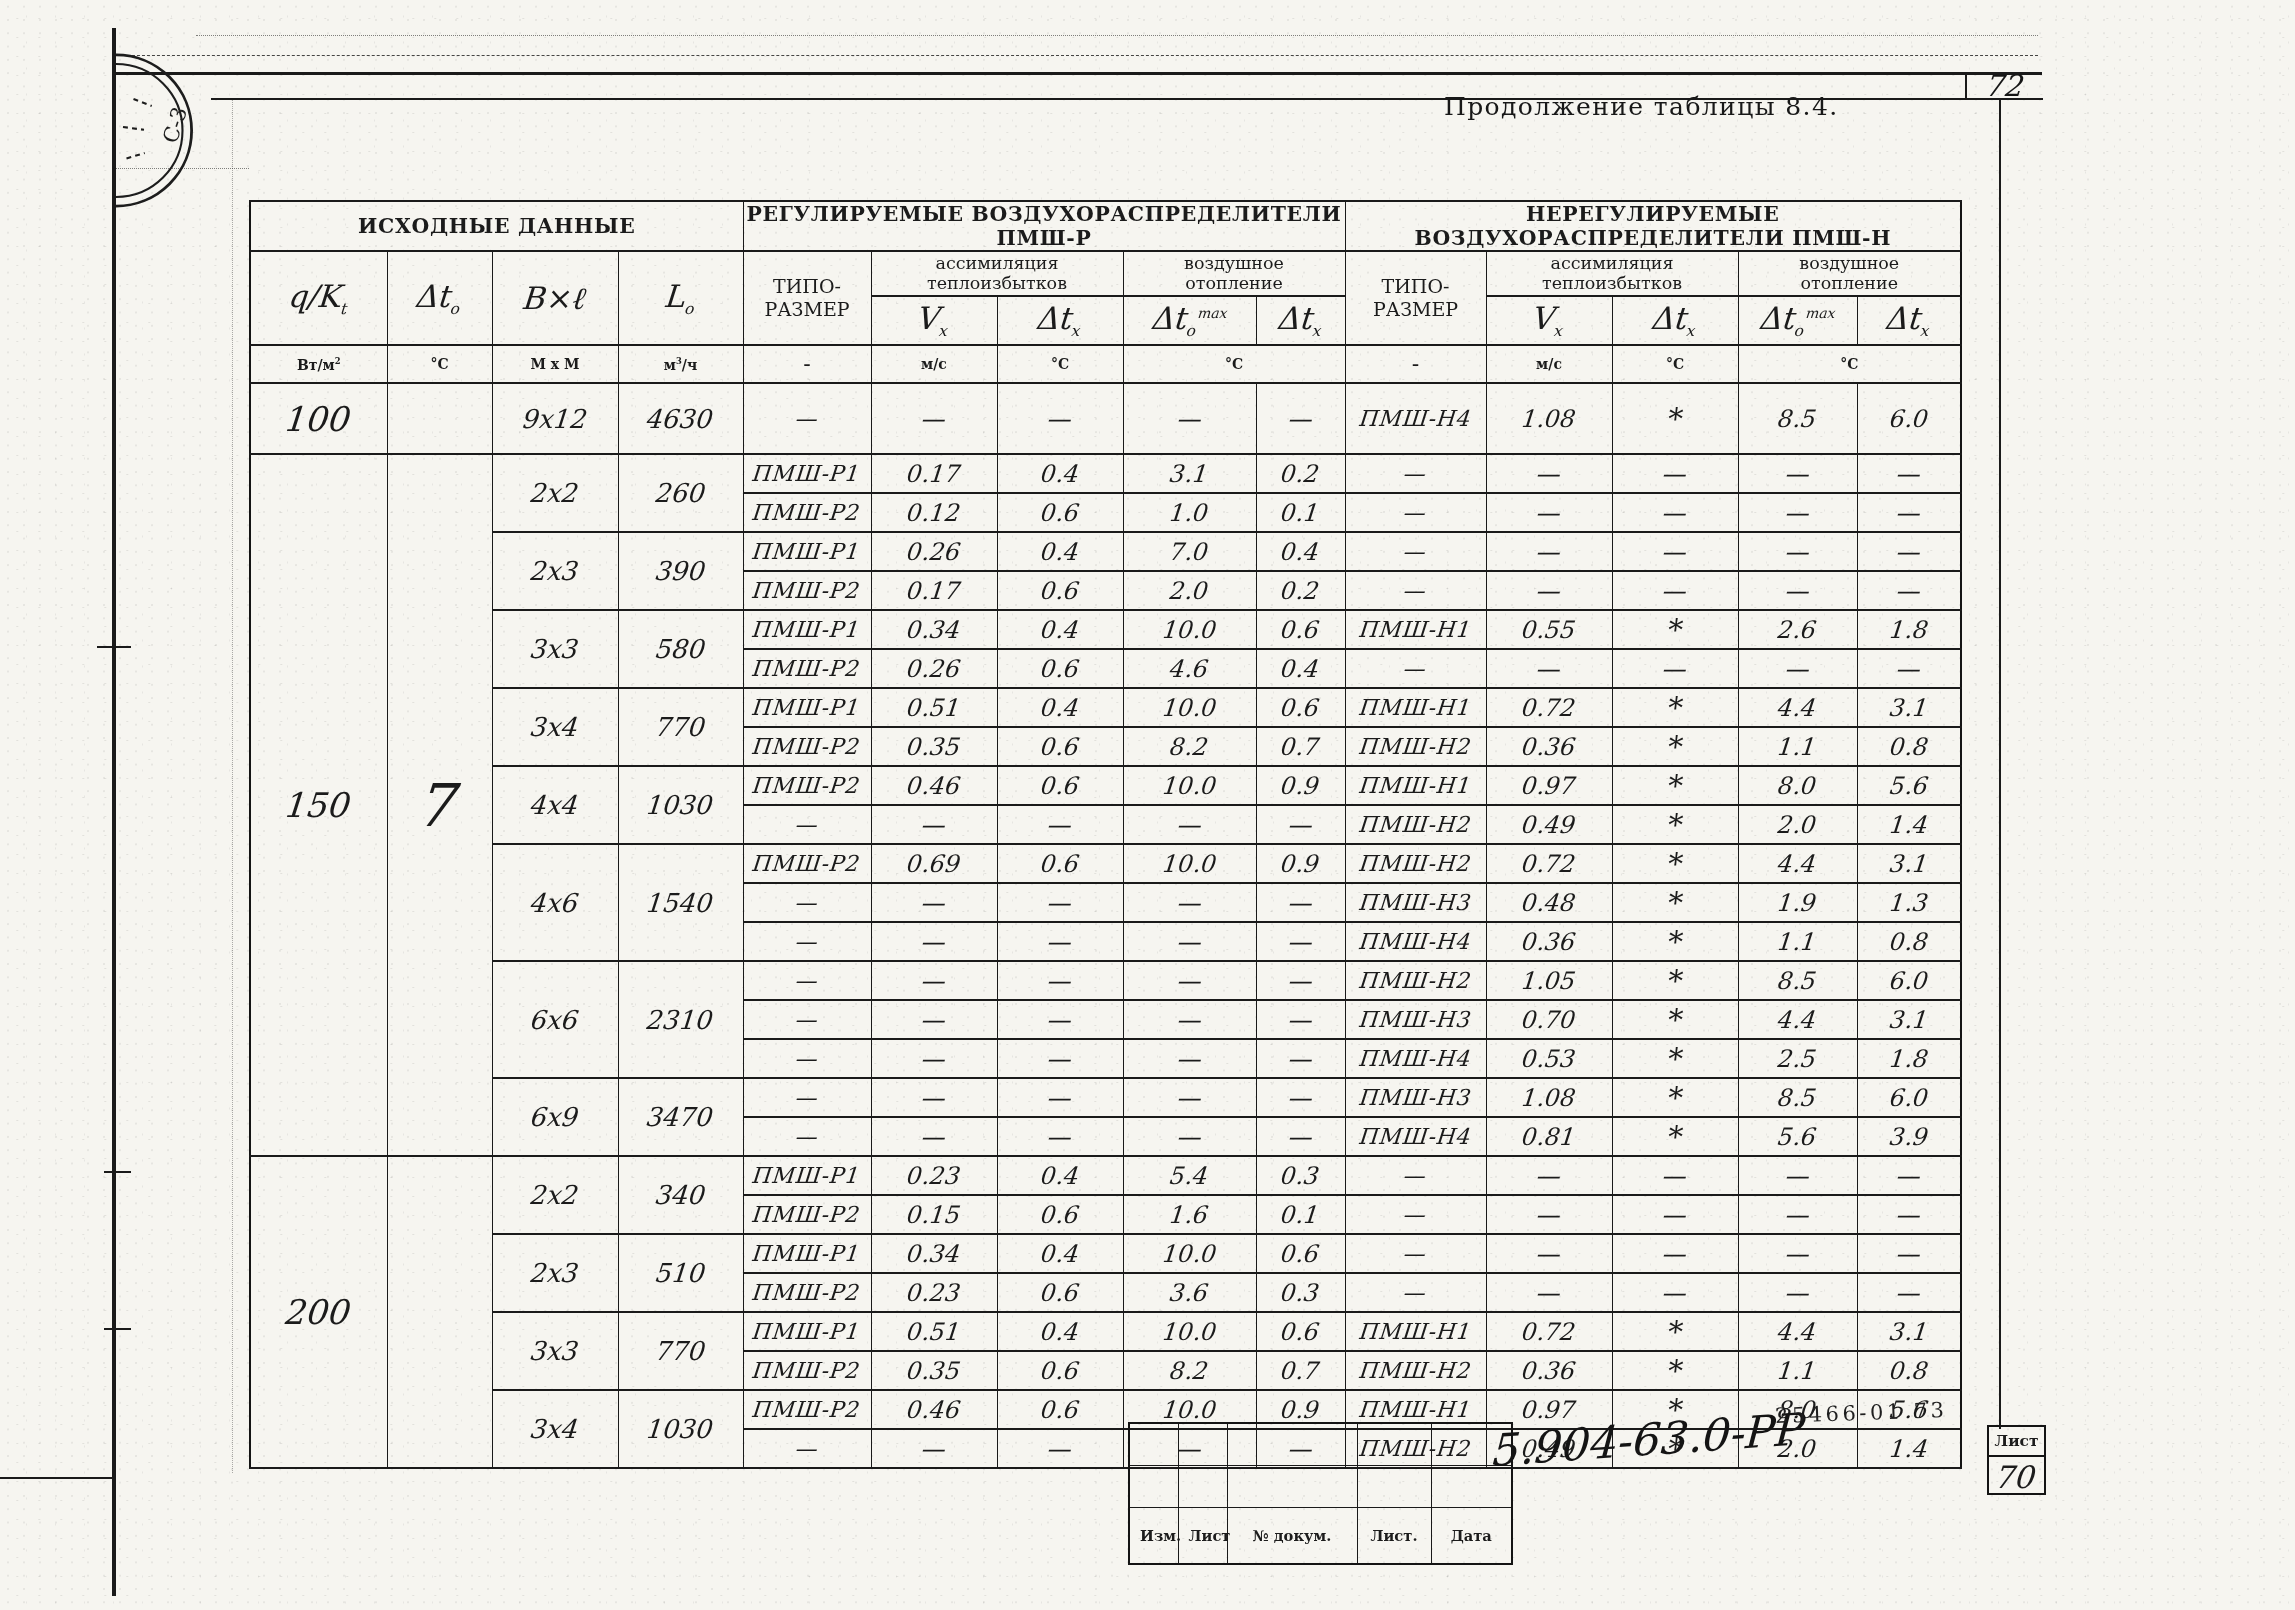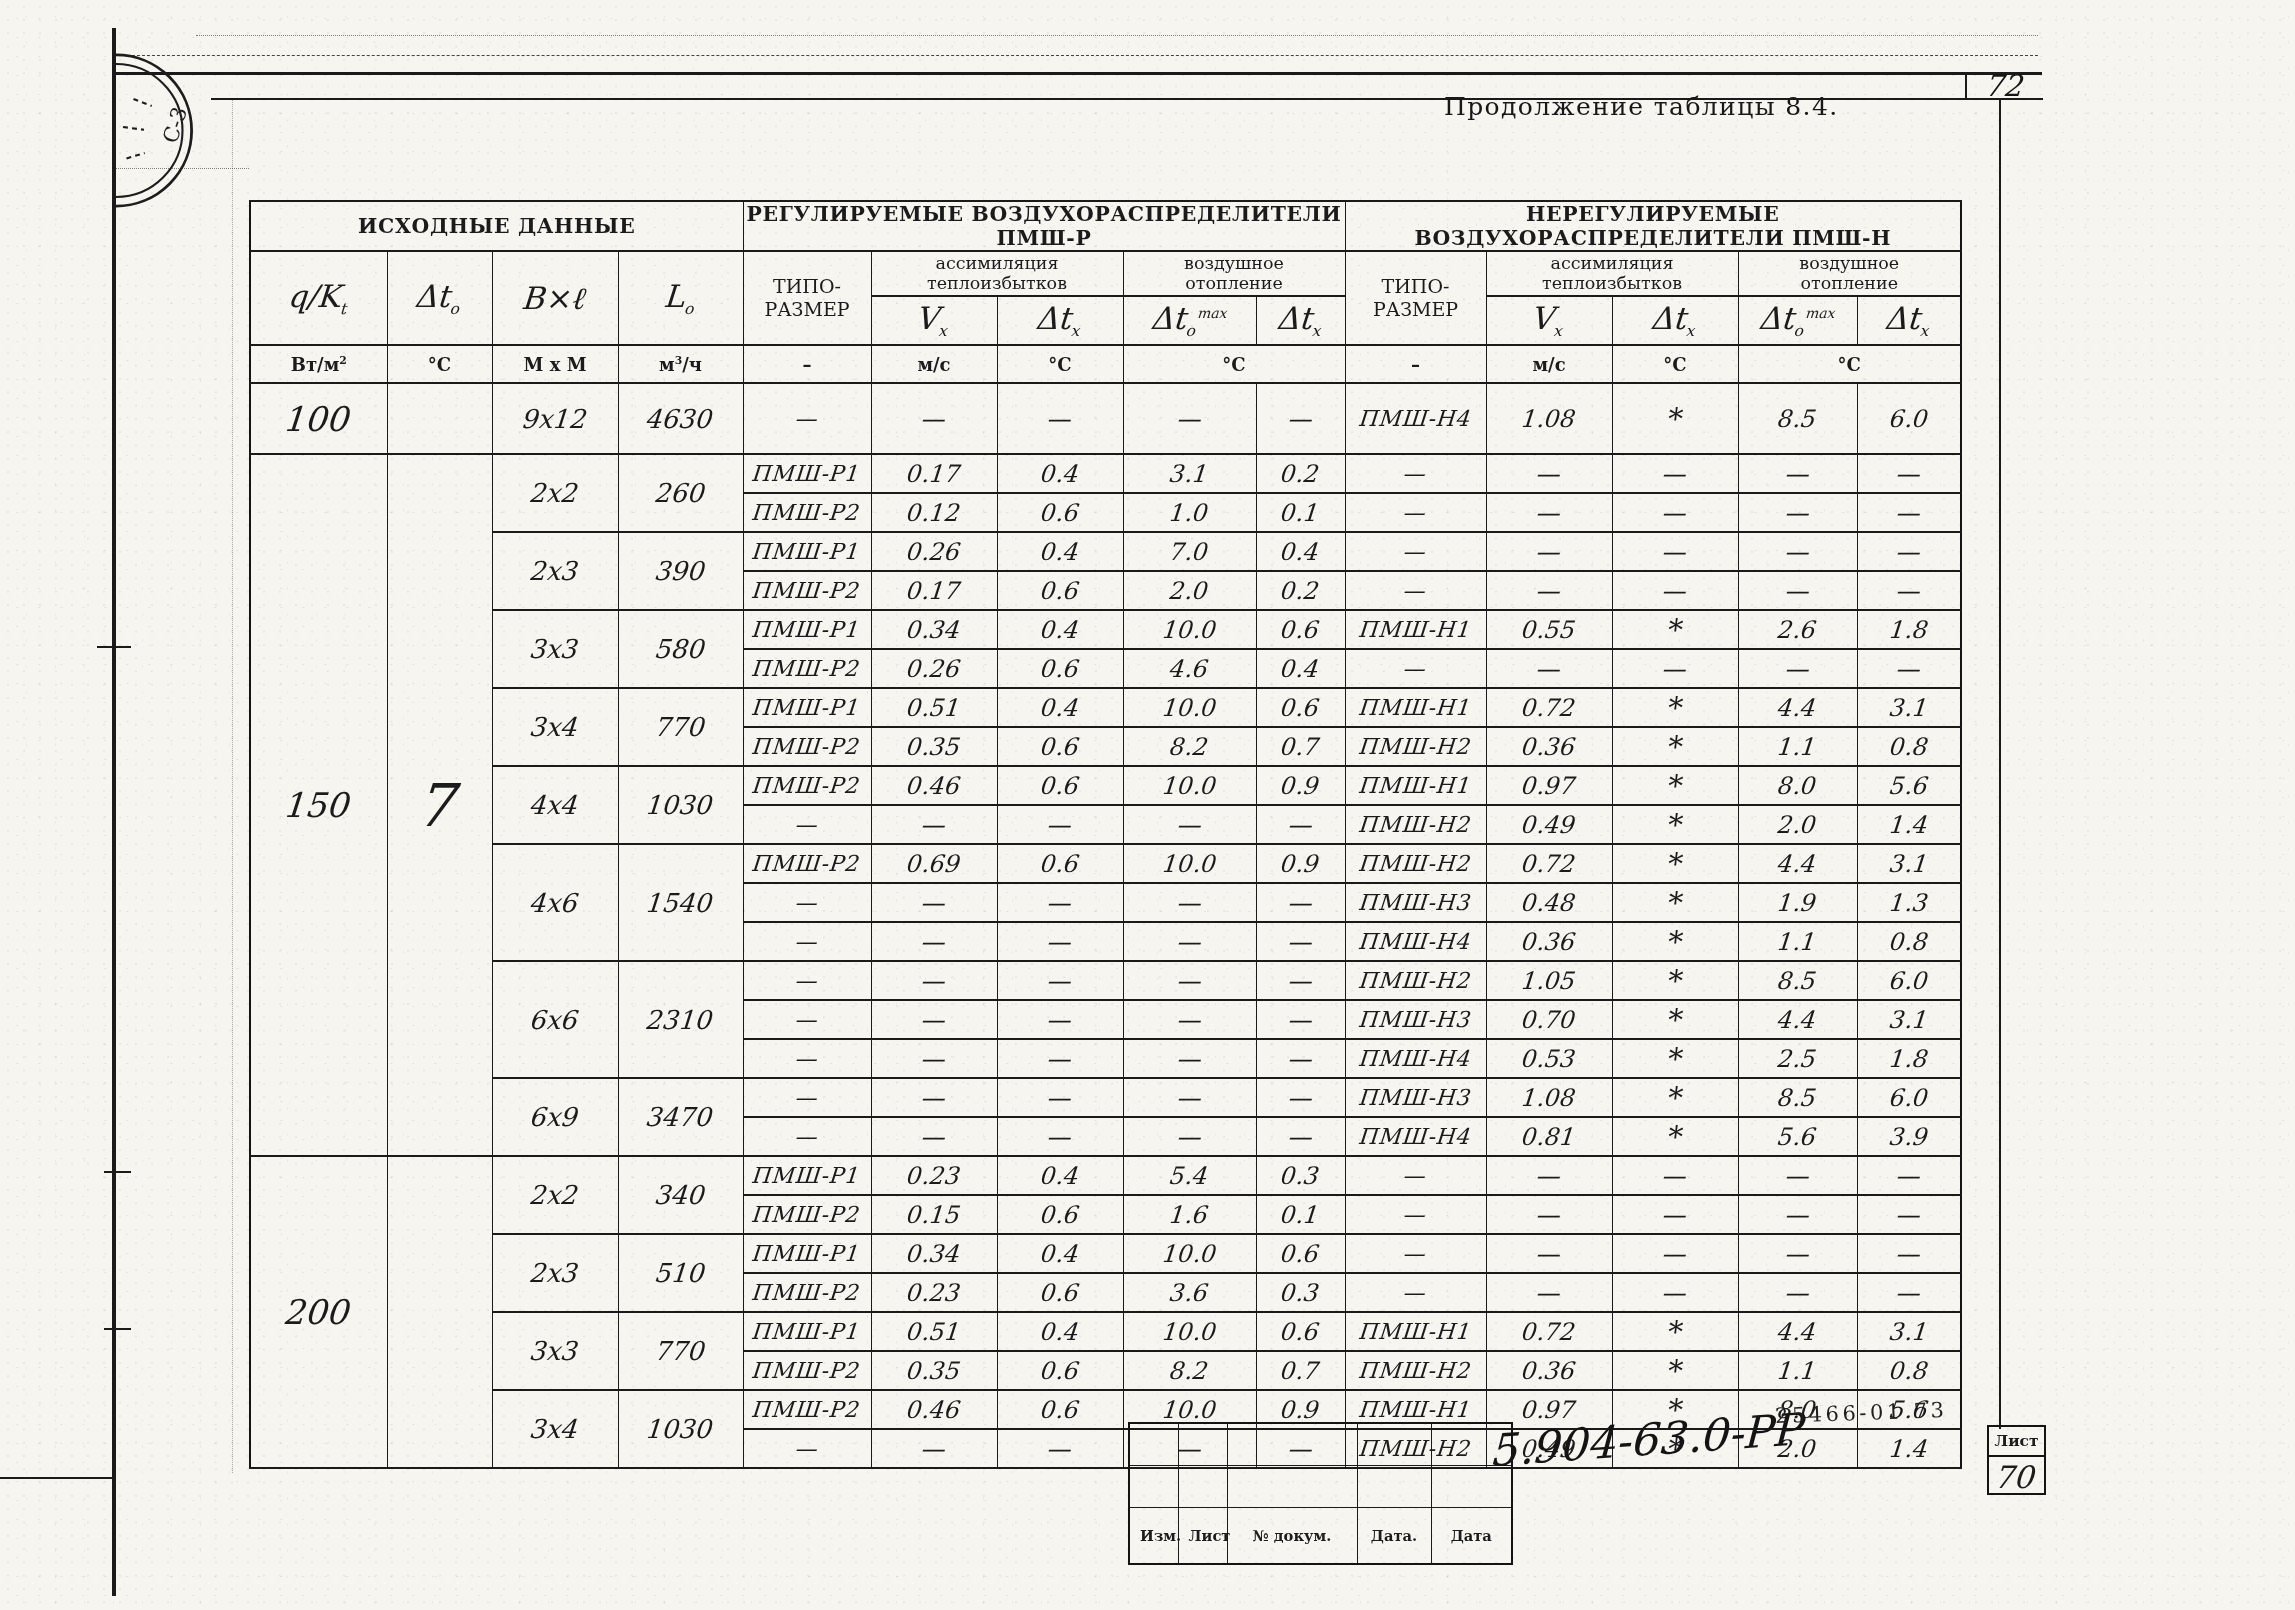--- a/index.html
+++ b/index.html
@@ -35,21 +35,21 @@
     padding:0;text-align:center;vertical-align:middle;overflow:hidden;
     font-weight:normal;color:#1b1b1b;
   }
   tr.h1{height:35px;} tr.h2{height:45px;} tr.h3{height:49px;} tr.h4{height:38px;}
   tbody.data tr{height:39px;}
   tr.h1 th{font-size:20.4px;font-weight:700;letter-spacing:0.7px;border-bottom-width:1.4px;}
   th.grp{font-size:17.5px;line-height:1.1;font-weight:700;margin-top:44px;}
   th.tipo-h{font-size:19px;line-height:1.2;font-weight:700;}
   th.sym{font-size:31px;}
   th.sym sub{font-size:0.5em;} th.sym sup{font-size:0.45em;vertical-align:super;}
-  tr.h4 th{font-size:18px;font-weight:700;}
+  tr.h4 th{font-size:14px;font-weight:700;}
   tr.h4 sup{font-size:0.6em;}
   td.q-cell{font-size:34px;}
   td.dt0-cell{font-size:59px;}
   td.bxl-cell,td.l0-cell{font-size:26px;}
   td.tipo-cell{font-size:22px;letter-spacing:0.7px;}
   td.val{font-size:24px;}
   td.ast{font-size:29.5px;}
 
   
   table.mini{border-collapse:collapse;table-layout:fixed;width:382px;border:2.1px solid #141414;}
@@ -540,21 +540,21 @@
             <td></td>
             <td></td>
             <td></td>
             <td></td>
             <td></td>
           </tr>
       <tr class="labels">
         <td>Изм.</td>
         <td>Лист</td>
         <td>№ докум.</td>
-        <td>Дата.</td>
+        <td>Лист.</td>
         <td>Дата</td>
       </tr>
     </tbody>
       </table>
   </div>
 
   <div class="abs doc-number" style="left:1491px;top:1425px;">5.904-63.0-РР</div>
   <div class="abs typed stamp-code" style="left:1775px;top:1401px;">25466-01  73</div>
 
   <div class="sheet-box" style="left:1987px;top:1425px;">

